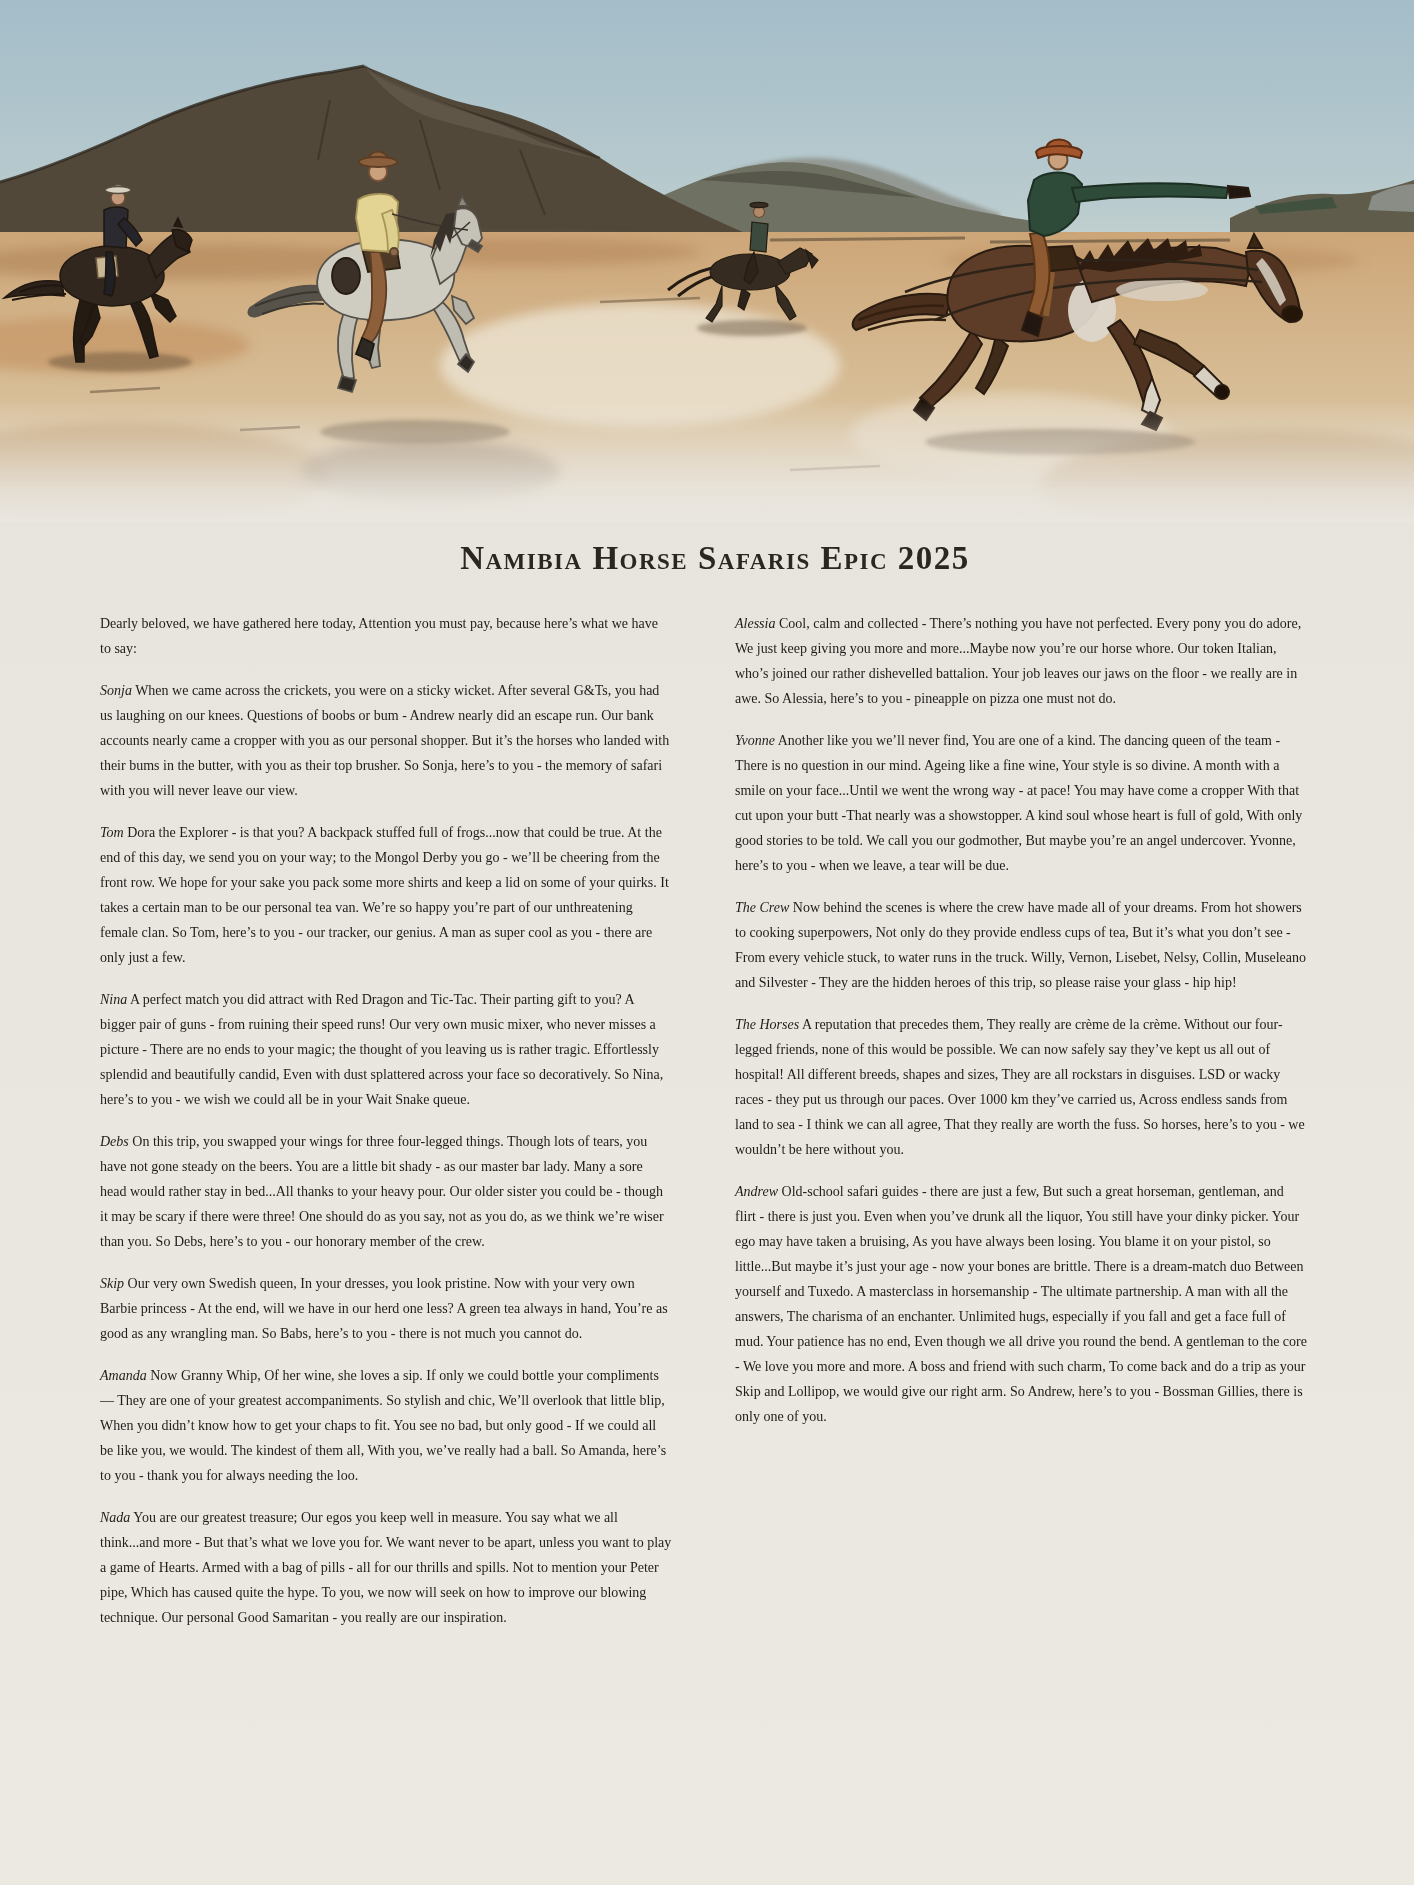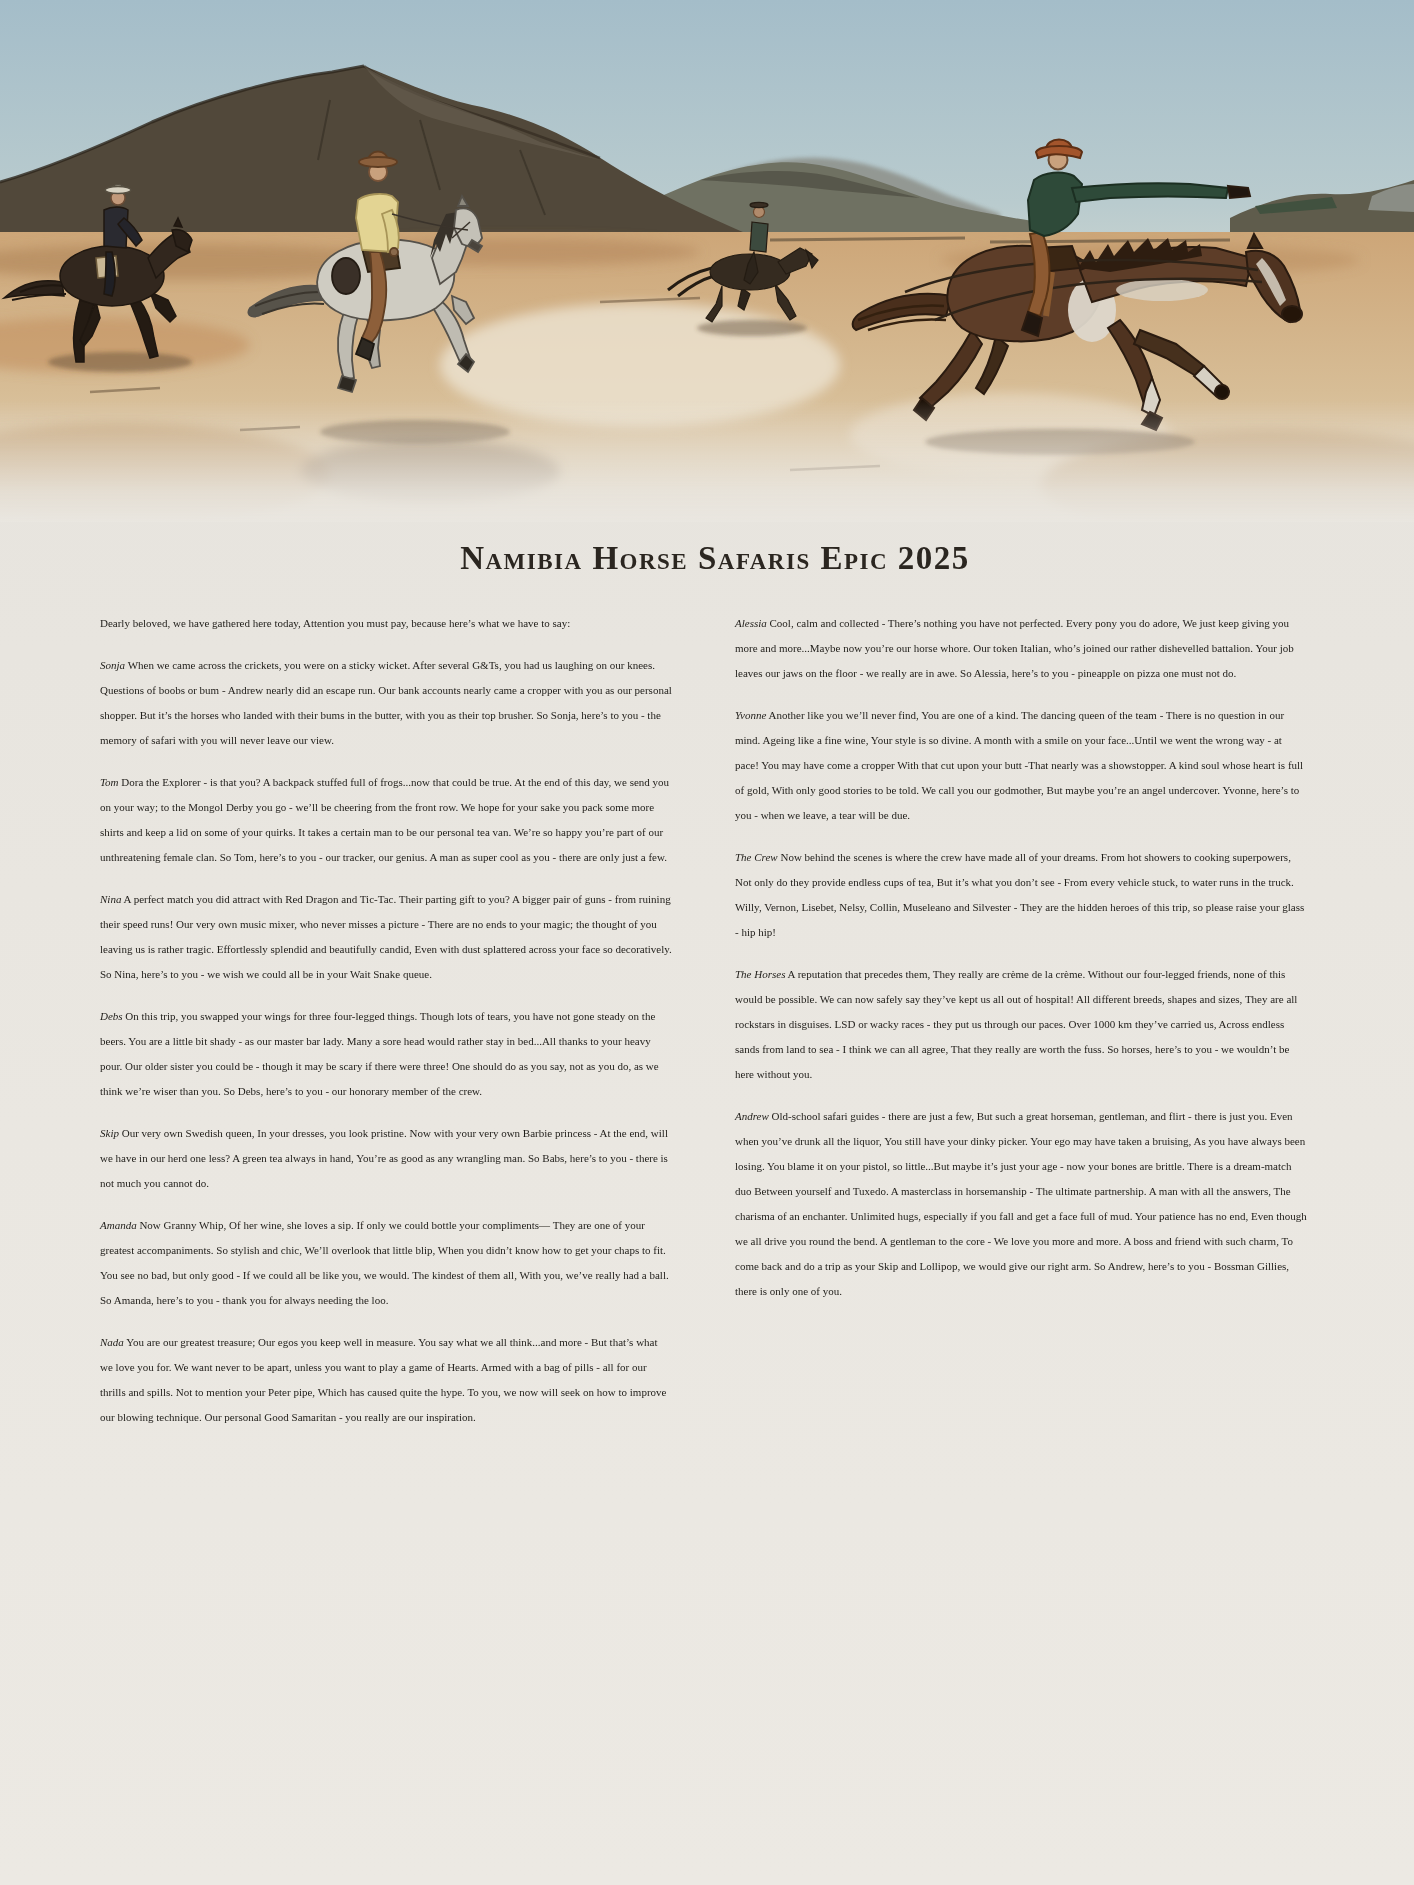--- a/index.html
+++ b/index.html
@@ -20,21 +20,21 @@
     font-weight:600;
     font-variant-caps:small-caps;
     letter-spacing:1.5px;
     color:#2b2620;
   }
   .columns {
     display:flex;
     gap:63px;
     padding:0 107px 0 100px;
   }
-  .col { width:572px; font-size:11px; line-height:25px; text-align:left; }
+  .col { width:572px; font-size:14px; line-height:25px; text-align:left; }
   .para { margin:0 0 17px 0; }
   .speaker { }
 </style>
 </head>
 <body>
 
 <div class="page">
 
   <div class="painting">
     <svg width="1414" height="522" viewBox="0 0 1414 522" xmlns="http://www.w3.org/2000/svg">

